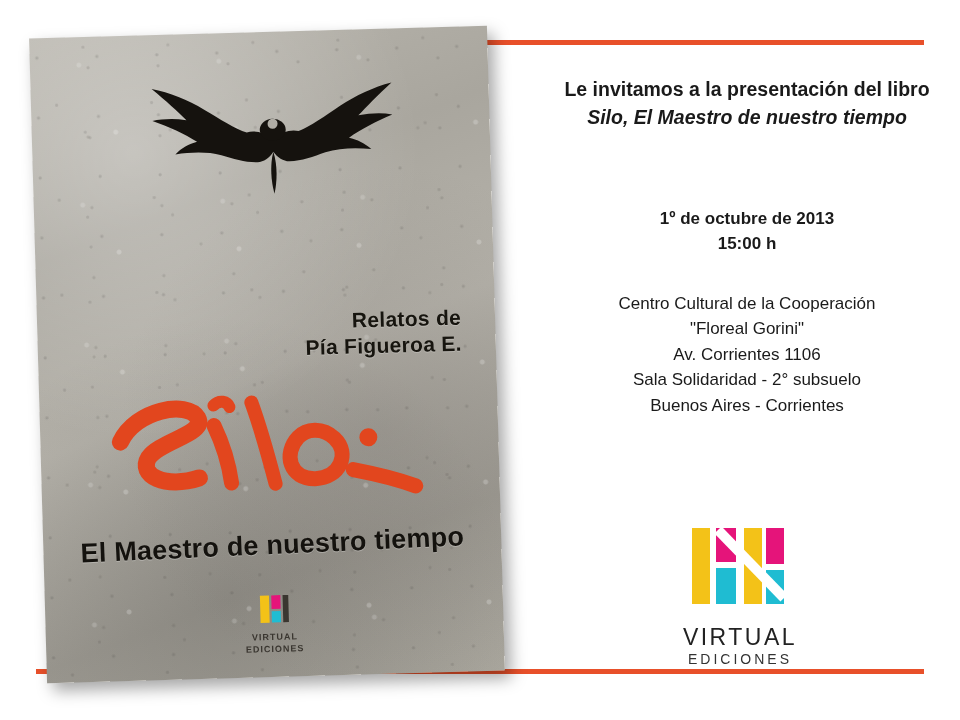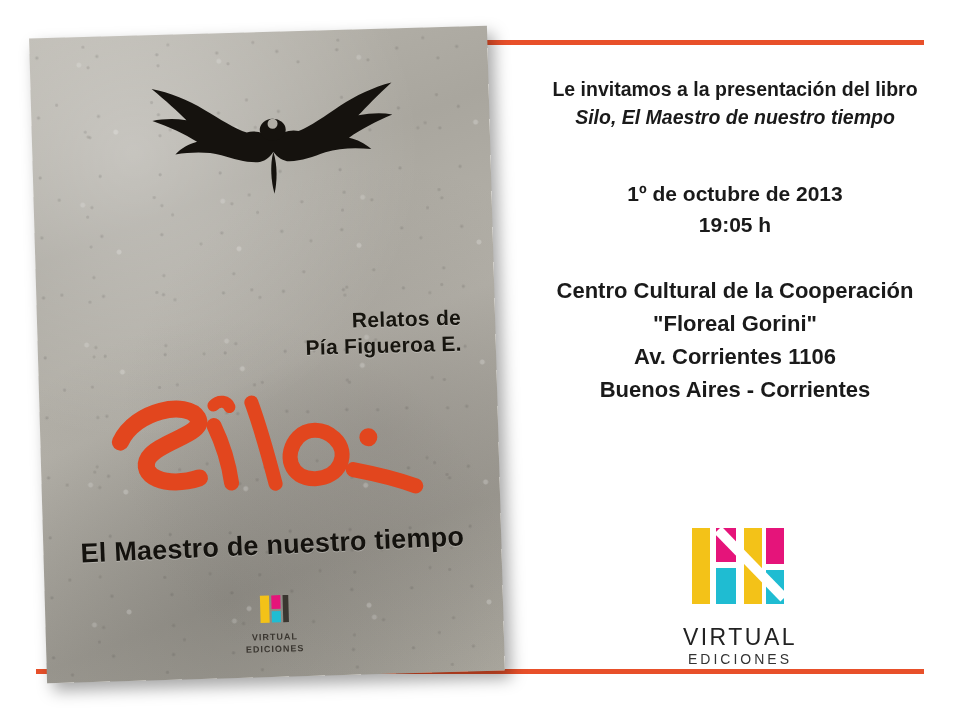--- a/index.html
+++ b/index.html
@@ -131,48 +131,48 @@
     font-size: 9px;
     letter-spacing: 1px;
     color: #3a3630;
     font-weight: bold;
     margin-top: 2px;
   }
 
   
   .info {
     position: absolute;
-    left: 540px;
+    left: 552px;
     top: 76px;
     width: 390px;
     text-align: center;
     color: #1a1a1a;
   }
   .invite-line {
     font-size: 19.5px;
     font-weight: bold;
     line-height: 1.42;
   }
   .invite-line .book-title {
     font-style: italic;
     text-align: center;
   }
   .author-name {
     color: #E8502A;
   }
   .block-date {
-    margin-top: 48px;
-    font-size: 21px;
+    margin-top: 76px;
+    font-size: 17px;
     font-weight: bold;
     line-height: 1.45;
   }
   .block-venue {
     margin-top: 34px;
-    font-size: 22px;
-    font-weight: bold;
+    font-size: 17px;
+    font-weight: normal;
     line-height: 1.5;
   }
 
   .brand {
     position: absolute;
     left: 660px;
     top: 520px;
     width: 160px;
     text-align: center;
   }
@@ -267,27 +267,28 @@
 
   <div class="info">
 
     <div class="invite-line">
       <div>Le invitamos a la presentación del libro</div>
       <div class="book-title">Silo, El Maestro de nuestro tiempo</div>
     </div>
 
     <div class="block-date">
       <div>1º de octubre de 2013</div>
-      <div>19:05 h</div>
+      <div>15:00 h</div>
     </div>
 
     <div class="block-venue">
       <div>Centro Cultural de la Cooperación</div>
       <div>"Floreal Gorini"</div>
       <div>Av. Corrientes 1106</div>
+      <div>Sala Solidaridad - 2° subsuelo</div>
       <div>Buenos Aires - Corrientes</div>
     </div>
   </div>
 
   <div class="brand">
     <svg width="104" height="92" viewBox="0 0 104 92" aria-hidden="true">
       <polygon points="4,8 22,8 22,84 4,84" fill="#F3C218"></polygon>
       <polygon points="28,8 48,8 48,42 28,42" fill="#E5147A"></polygon>
       <polygon points="28,48 48,48 48,84 28,84" fill="#1FBCD2"></polygon>
       <polygon points="56,8 74,8 74,84 56,84" fill="#F3C218"></polygon>

